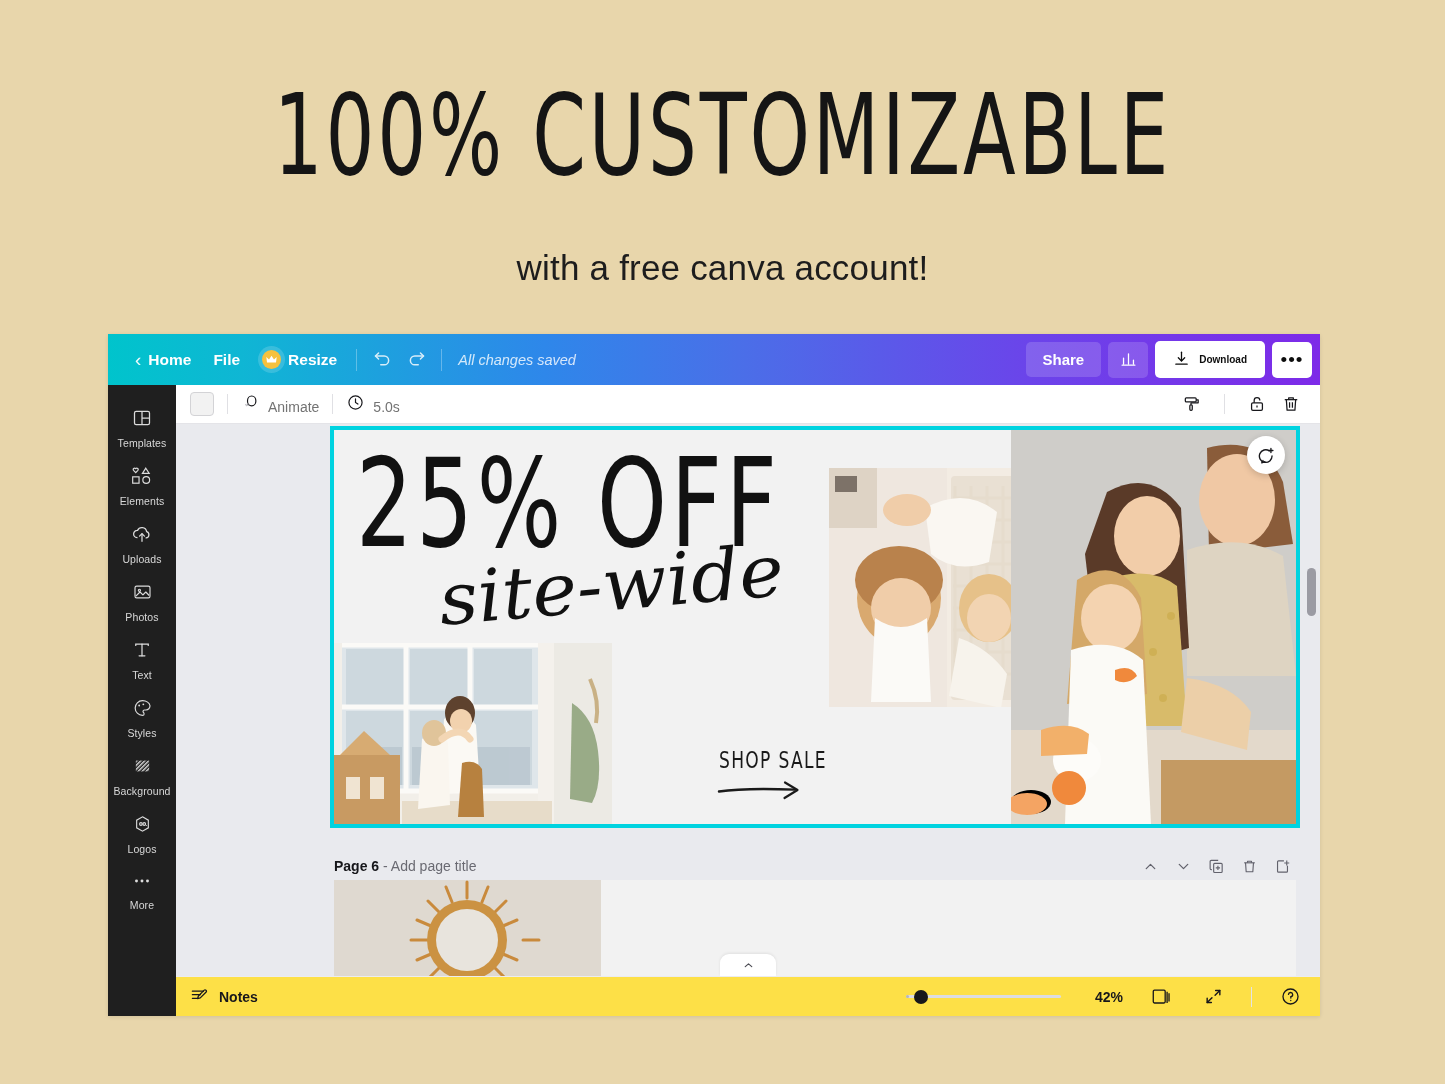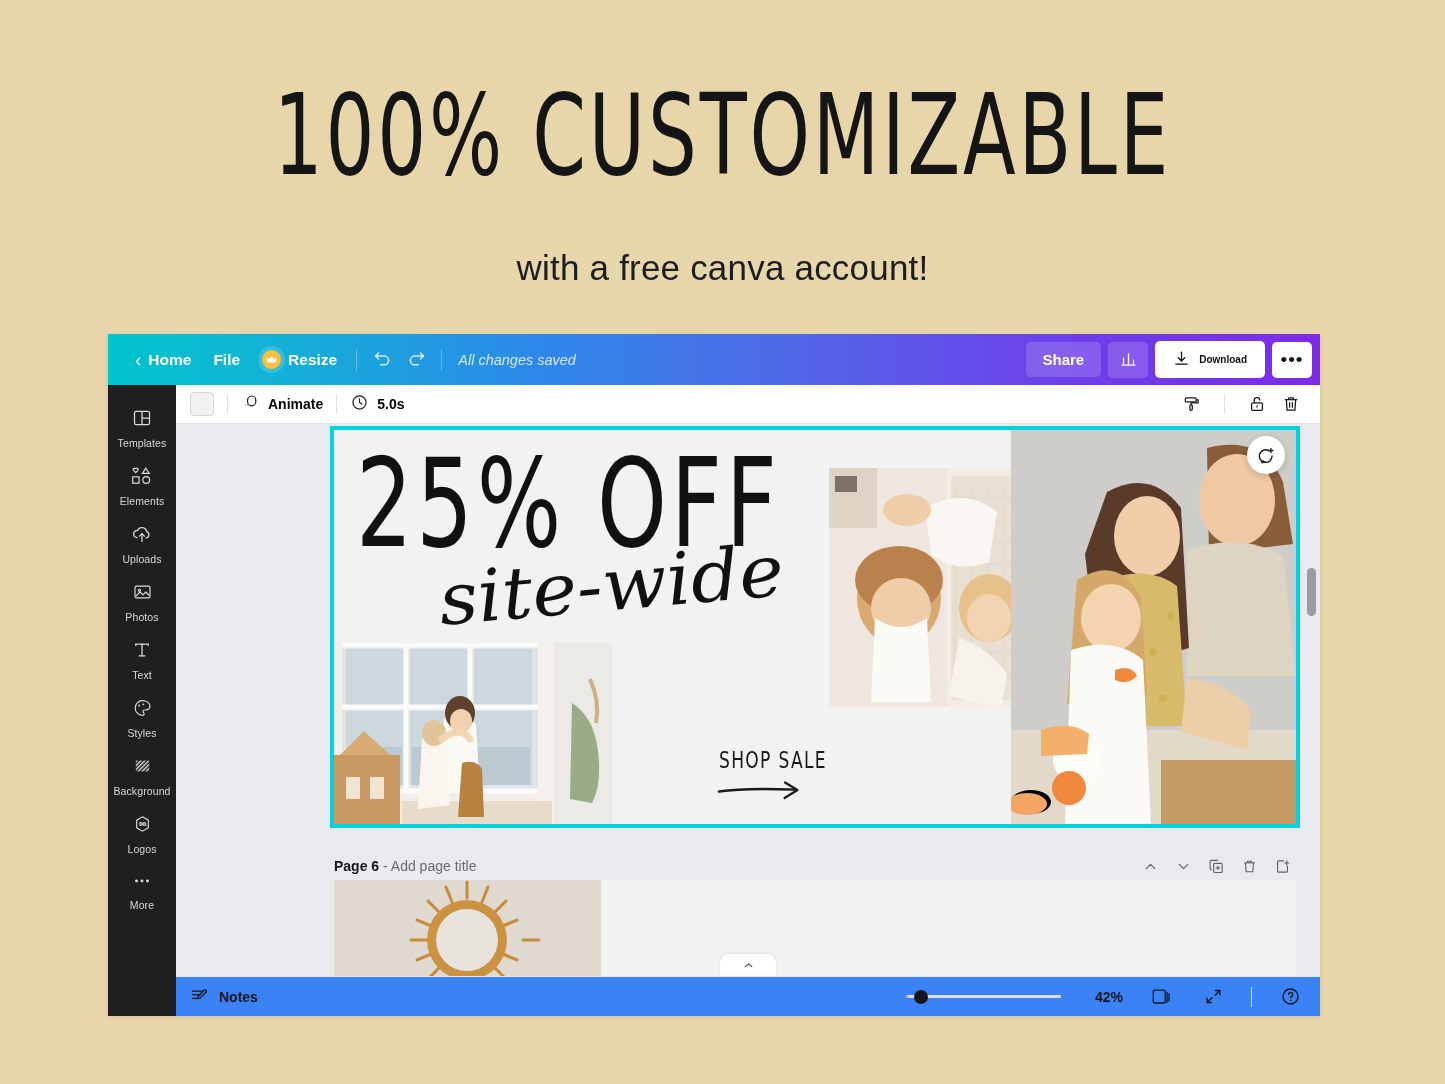--- a/index.html
+++ b/index.html
@@ -131,21 +131,21 @@
     display:flex;align-items:center;
     padding:0 14px; gap:0;
     border-bottom:1px solid #e4e4e8;
     flex:none;
   }
   .color-swatch{
     width:24px;height:24px;border-radius:4px;
     background:#f2f2f2;border:1px solid #d3d3d6;
   }
   .eb-div{ width:1px;height:20px;background:#e0e0e4;margin:0 13px; }
-  .eb-item{ display:flex;align-items:center;gap:8px;font-size:14px;font-weight:700;color:#000000; }
+  .eb-item{ display:flex;align-items:flex-end;gap:8px;font-size:14px;font-weight:400;color:#737373; }
   .eb-right{ margin-left:auto; display:flex;align-items:center;gap:4px; }
   .eb-icon{ width:30px;height:30px;display:flex;align-items:center;justify-content:center; }
 
   
   .scrollarea{ flex:1; position:relative; overflow:hidden; }
 
   .page-wrap{ position:absolute; left:158px; top:6px; }
 
   .design-page{
     width:962px;height:394px;
@@ -228,21 +228,21 @@
     position:absolute; right:4px; top:0; width:9px; height:100%;
   }
   .vthumb{
     position:absolute; top:144px; left:0;
     width:9px; height:48px; border-radius:5px;
     background:#9b9ba3;
   }
 
   
   .bottombar{
-    height:40px;background:#3b82f6;
+    height:40px;background:#fde047;
     display:flex;align-items:center;
     padding:0 16px 0 14px;
     border-top:1px solid #ececf0;
   }
   .notes{ display:flex;align-items:center;gap:10px;font-size:14px;font-weight:700;color:#17171b; }
   .bb-right{ margin-left:auto; display:flex;align-items:center;gap:24px; }
   .slider{ position:relative; width:155px;height:14px;display:flex;align-items:center; }
   .slider-track{ width:100%;height:3px;background:#dcdce1;border-radius:2px; }
   .slider-dotmin{ position:absolute;left:0;width:3px;height:3px;border-radius:50%;background:#b5b5bc; }
   .slider-knob{

